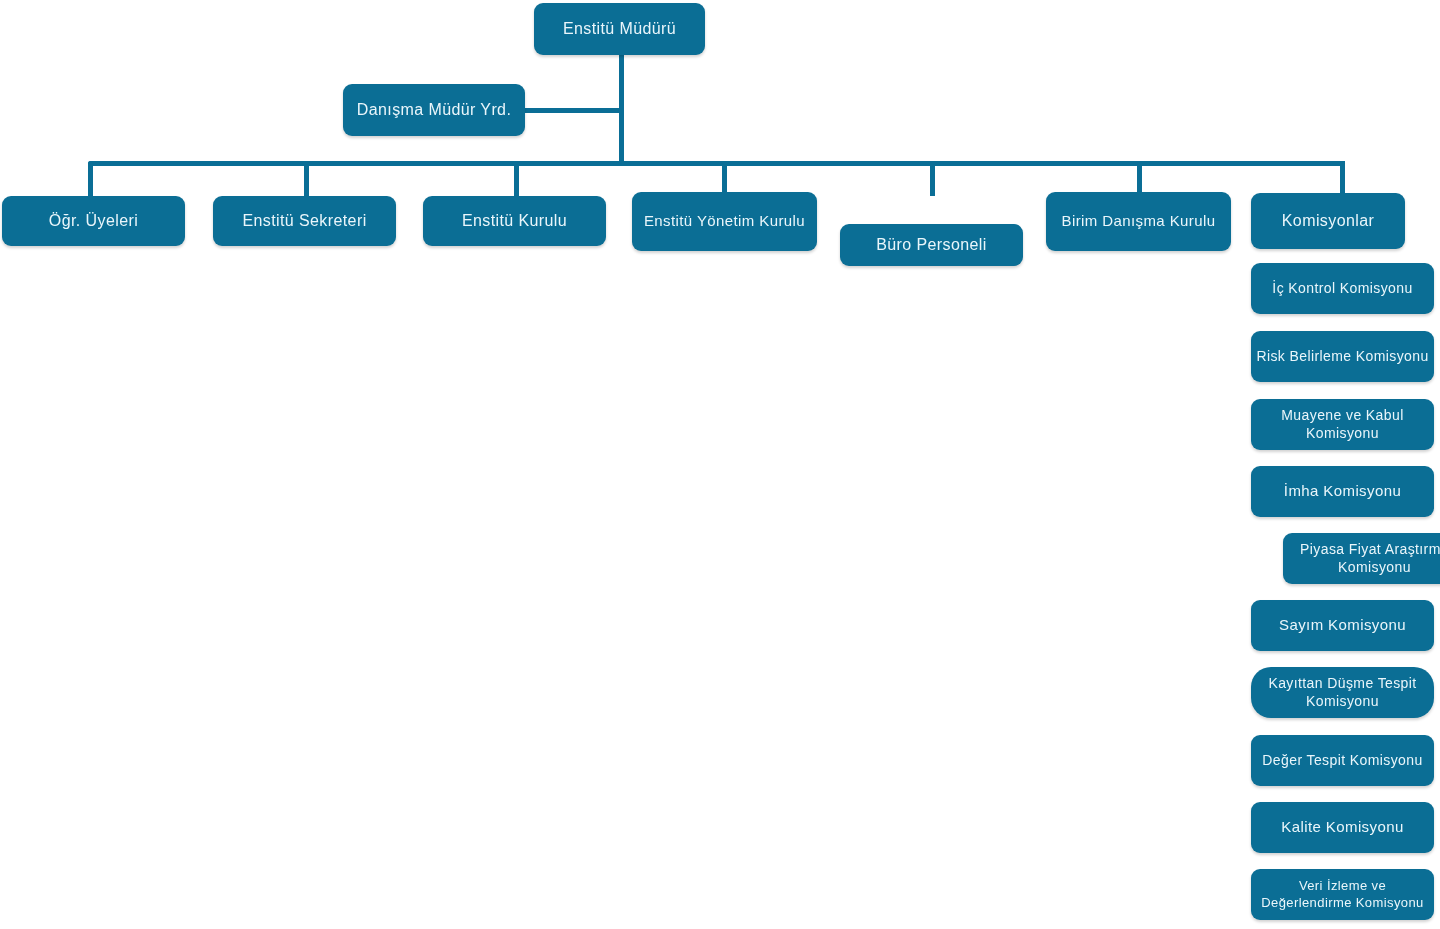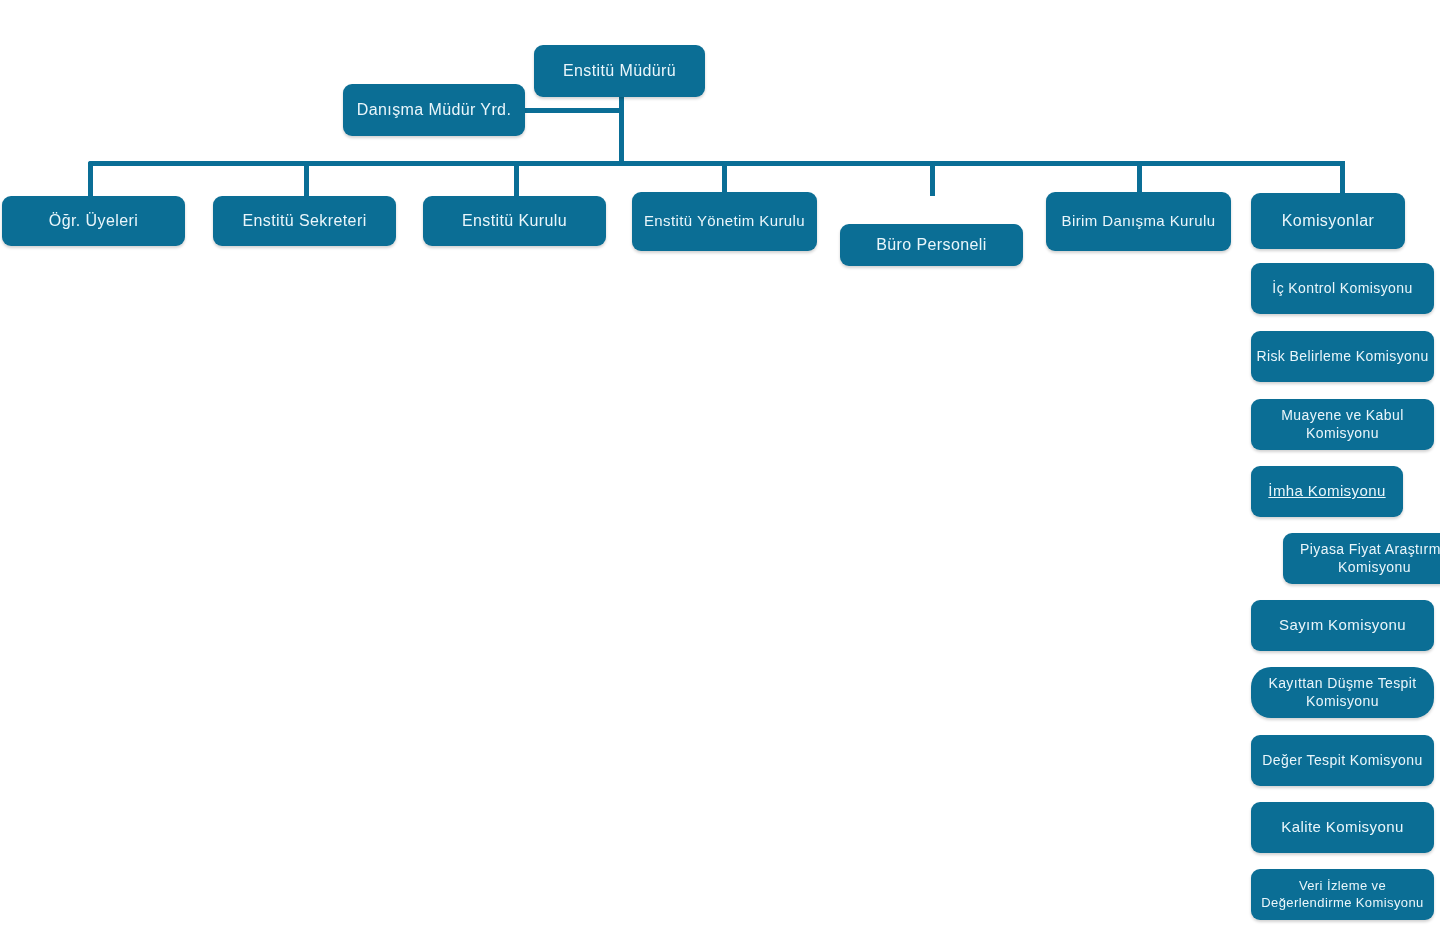--- a/index.html
+++ b/index.html
@@ -60,21 +60,21 @@
   <div class="conn conn-h" style="left:88px; top:161px; width:1257px; border-radius:3px;"></div>
 
   <div class="conn conn-v" style="left:88px; top:161px; height:35px; border-radius:3px 3px 0 0;"></div>
   <div class="conn conn-v" style="left:304px; top:161px; height:35px;"></div>
   <div class="conn conn-v" style="left:514px; top:161px; height:35px;"></div>
   <div class="conn conn-v" style="left:722px; top:161px; height:31px;"></div>
   <div class="conn conn-v" style="left:930px; top:161px; height:35px;"></div>
   <div class="conn conn-v" style="left:1137px; top:161px; height:31px;"></div>
   <div class="conn conn-v" style="left:1340px; top:161px; height:35px;"></div>
 
-  <div class="node fs-16" style="left:534px; top:3px; width:171px; height:52px;margin-top:42px;">
+  <div class="node fs-16" style="left:534px; top:3px; width:171px; height:52px;">
     <span>Enstitü Müdürü</span>
   </div>
 
   <div class="node fs-16" style="left:343px; top:84px; width:182px; height:52px;">
     <span>Danışma Müdür Yrd.</span>
   </div>
 
   <div class="node fs-16" style="left:2px; top:196px; width:183px; height:50px;">
     <span>Öğr. Üyeleri</span>
   </div>
@@ -108,21 +108,21 @@
   </div>
 
   <div class="node fs-14" style="left:1251px; top:331px; width:183px; height:51px;">
     <span>Risk  Belirleme Komisyonu</span>
   </div>
 
   <div class="node fs-14" style="left:1251px; top:399px; width:183px; height:51px;">
     <span>Muayene ve Kabul Komisyonu</span>
   </div>
 
-  <div class="node fs-15" style="left:1251px; top:466px; width:152px; height:51px;text-decoration:underline;">
+  <div class="node fs-15" style="left:1251px; top:466px; width:183px; height:51px;">
     <span>İmha Komisyonu</span>
   </div>
 
   <div class="node fs-14" style="left:1283px; top:533px; width:183px; height:51px;">
     <span>Piyasa Fiyat Araştırma Komisyonu</span>
   </div>
 
   <div class="node fs-15" style="left:1251px; top:600px; width:183px; height:51px;">
     <span>Sayım Komisyonu</span>
   </div>

